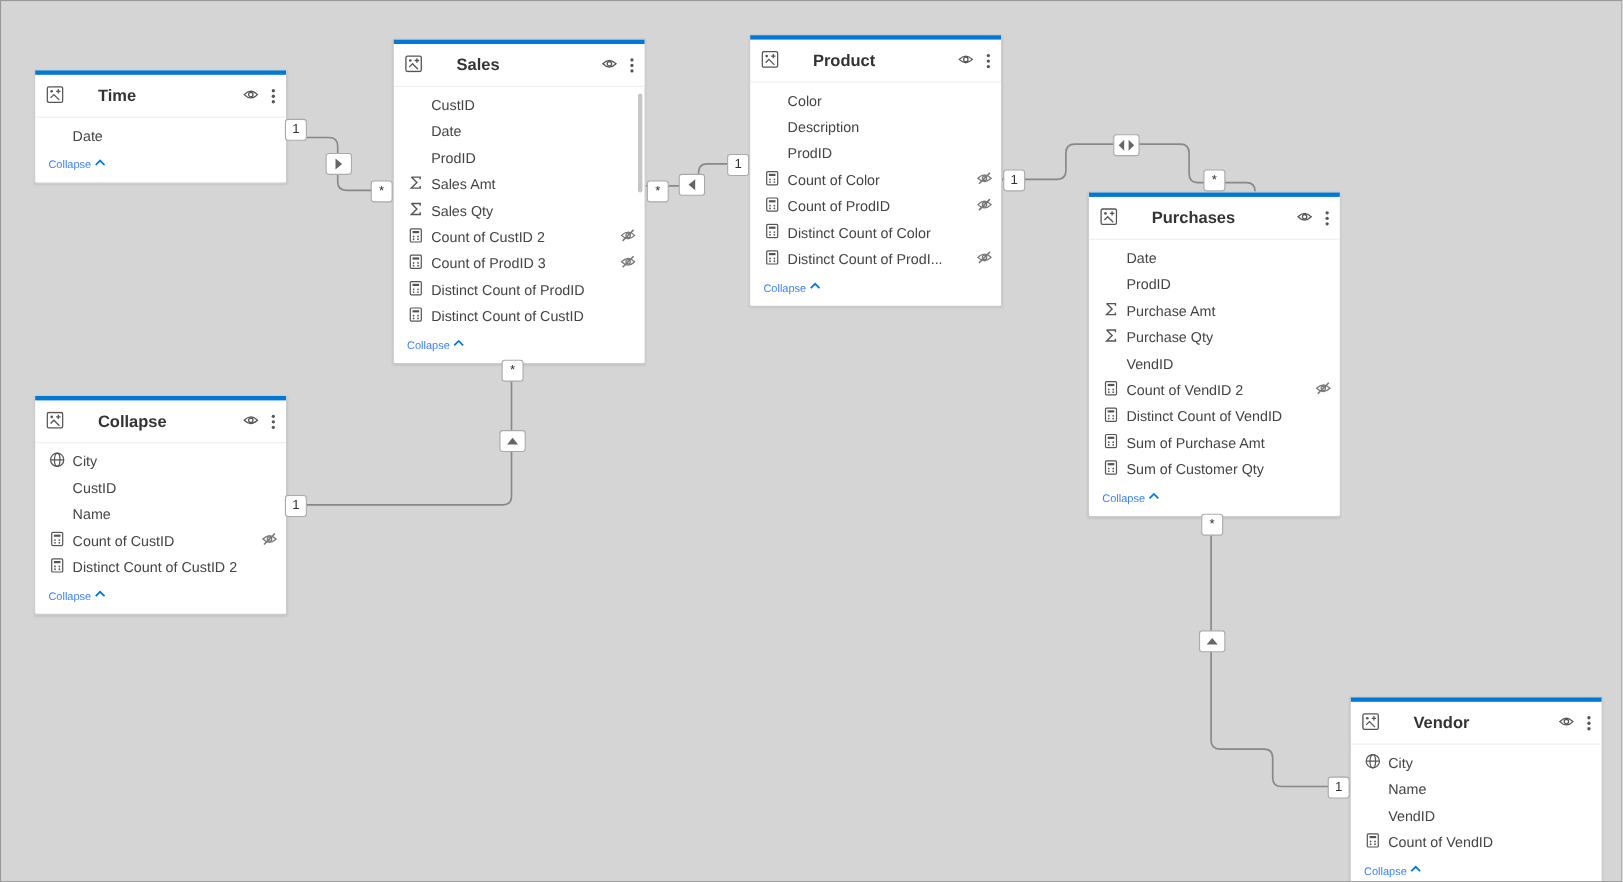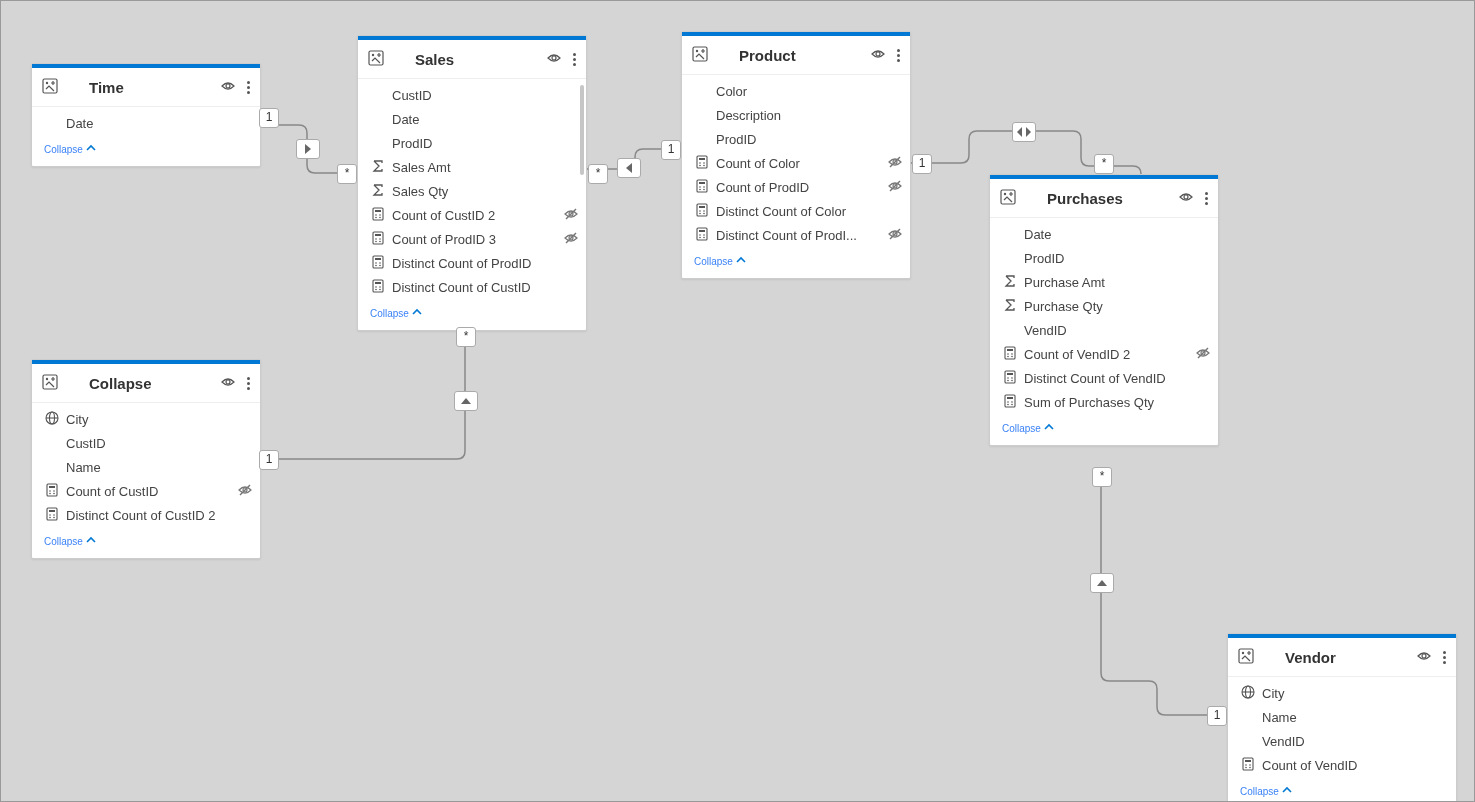--- a/index.html
+++ b/index.html
@@ -437,21 +437,27 @@
         <div class="field">
           <span class="ic svg-ico"><svg width="14" height="14" viewBox="0 0 14 14">
               <use href="#i-calc"></use>
             </svg></span>
           <span class="lbl">Distinct Count of VendID</span>
         </div>
         <div class="field">
           <span class="ic svg-ico"><svg width="14" height="14" viewBox="0 0 14 14">
               <use href="#i-calc"></use>
             </svg></span>
-          <span class="lbl">Sum of Purchases Qty</span>
+          <span class="lbl">Sum of Purchase Amt</span>
+        </div>
+        <div class="field">
+          <span class="ic svg-ico"><svg width="14" height="14" viewBox="0 0 14 14">
+              <use href="#i-calc"></use>
+            </svg></span>
+          <span class="lbl">Sum of Customer Qty</span>
         </div>
       </div>
       <div class="collapse"><span>Collapse</span><svg width="12" height="12" viewBox="0 0 12 12">
           <use href="#i-chev-up"></use>
         </svg></div>
     </div>
   <div class="card" id="card-customer" style="left:30px; top:358px;">
       <div class="topbar"></div>
       <div class="header">
         <span class="svg-ico"><svg width="16" height="16" viewBox="0 0 16 16">

